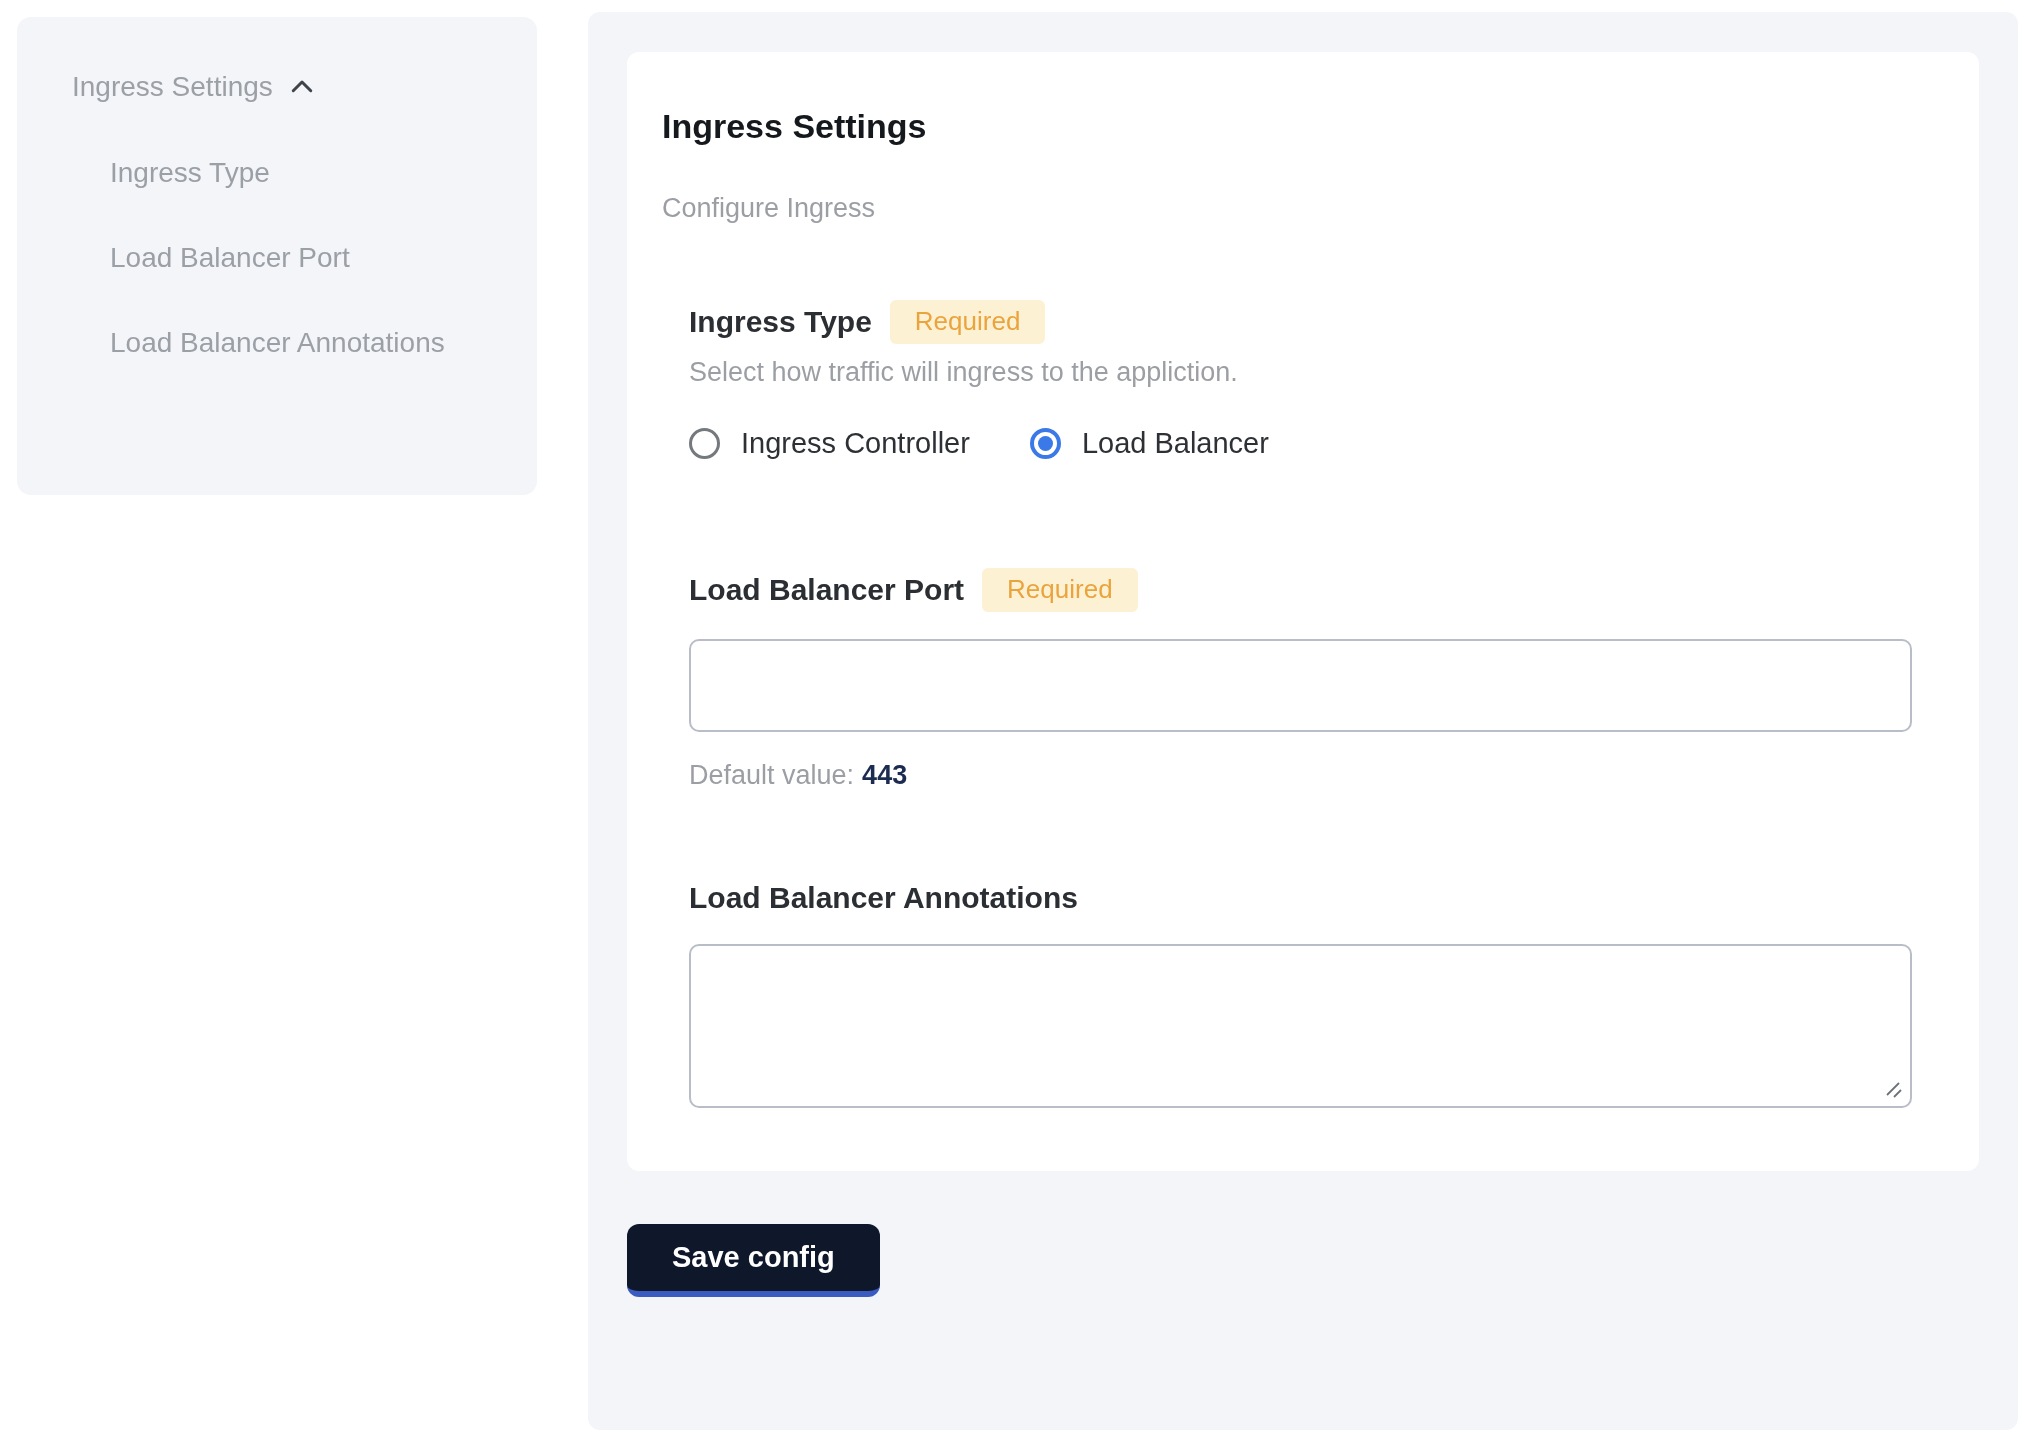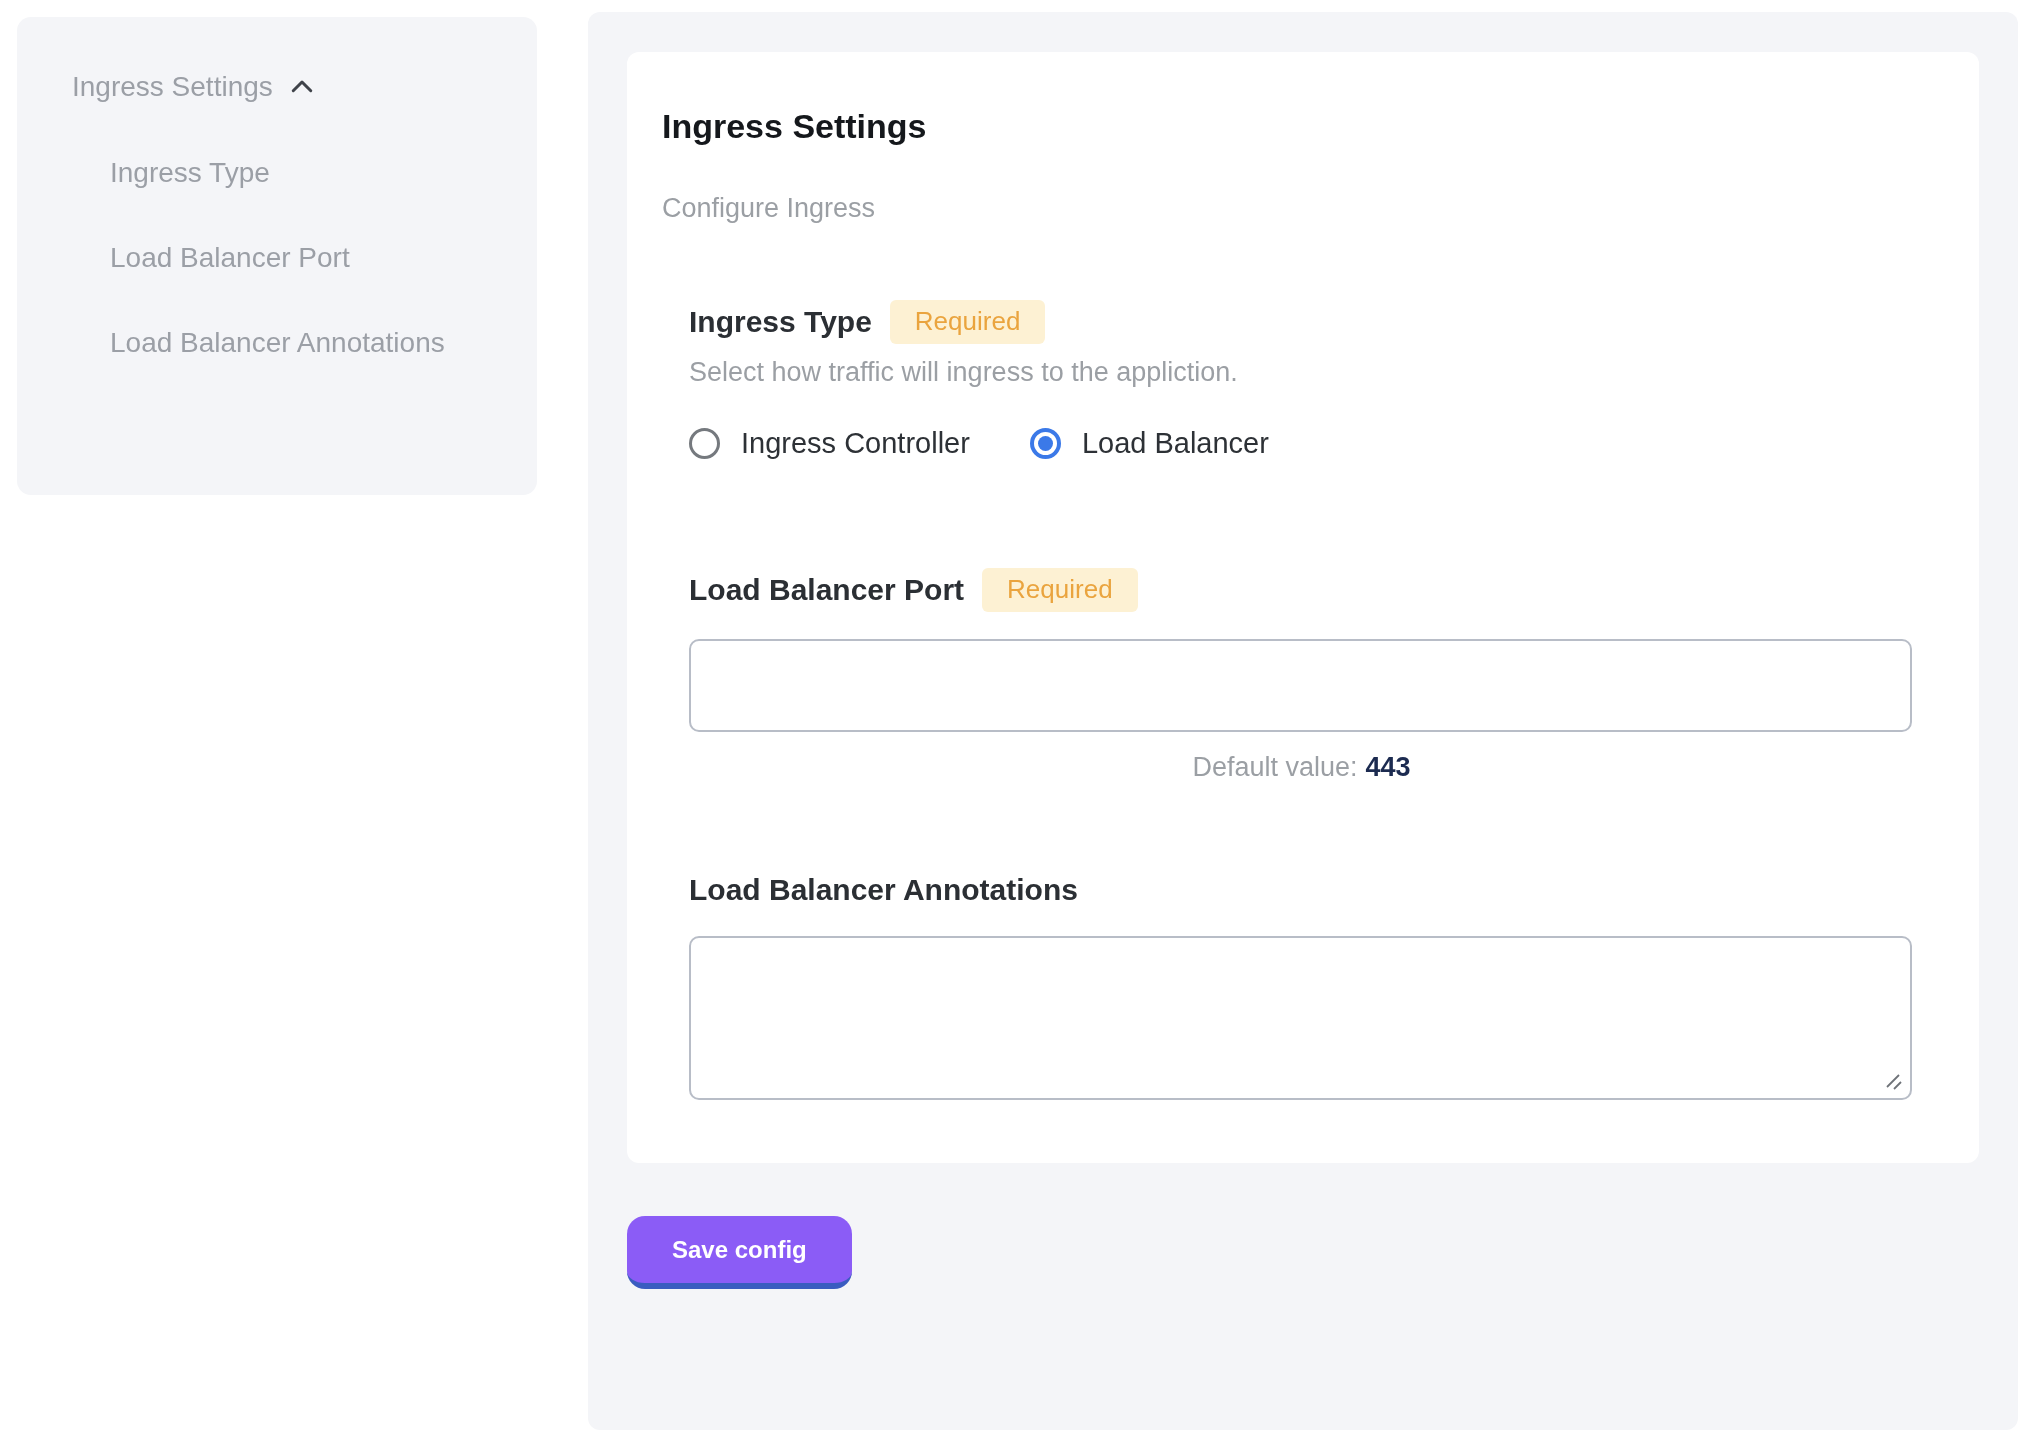--- a/index.html
+++ b/index.html
@@ -59,38 +59,38 @@
   }
   .radio-label { margin-left: 21px; font-size: 29px; font-weight: 500; color: #2d3136; }
 
   .section-lb-port { margin-top: 108px; }
   .port-input {
     margin-top: 27px; display: block; width: 1223px; height: 93px;
     border: 2px solid #b8bdc7; border-radius: 10px; background: #ffffff;
     font-size: 28px; color: #2d3136; padding: 0 24px; outline: none;
     font-family: "Liberation Sans", sans-serif;
   }
-  .default-row { margin-top: 19px; font-size: 27px; line-height: 33px; text-align: center; }
+  .default-row { margin-top: 27px; font-size: 27px; line-height: 33px; }
   .default-label { color: #9b9fa4; }
   .default-value { color: #1c2b50; font-weight: 700; margin-left: 8px; }
 
   .section-lb-annotations { margin-top: 87px; }
   .textarea-wrap { position: relative; width: 1223px; margin-top: 27px; }
   .annotations-textarea {
     display: block; width: 1223px; height: 164px; resize: none;
     border: 2px solid #b8bdc7; border-radius: 10px; background: #ffffff;
     font-size: 28px; color: #2d3136; padding: 16px 24px; outline: none;
     font-family: "Liberation Sans", sans-serif;
   }
   .resize-handle { position: absolute; right: 7px; bottom: 7px; width: 22px; height: 22px; }
 
   .save-button {
     margin-top: 53px; display: inline-block; border: none; cursor: pointer;
-    height: 73px; padding: 0 45px; background: #8b5cf6; color: #ffffff;
-    font-size: 24px; font-weight: 700; border-radius: 18px;
+    height: 73px; padding: 0 45px; background: #0f172a; color: #ffffff;
+    font-size: 29px; font-weight: 700; border-radius: 12px;
     border-bottom: 6px solid #3a5cc0; font-family: "Liberation Sans", sans-serif;
   }
 </style>
 </head>
 <body>
 
 <nav class="sidebar">
   <div class="sidebar-title-row">
     <span>Ingress Settings</span>
     <span>

